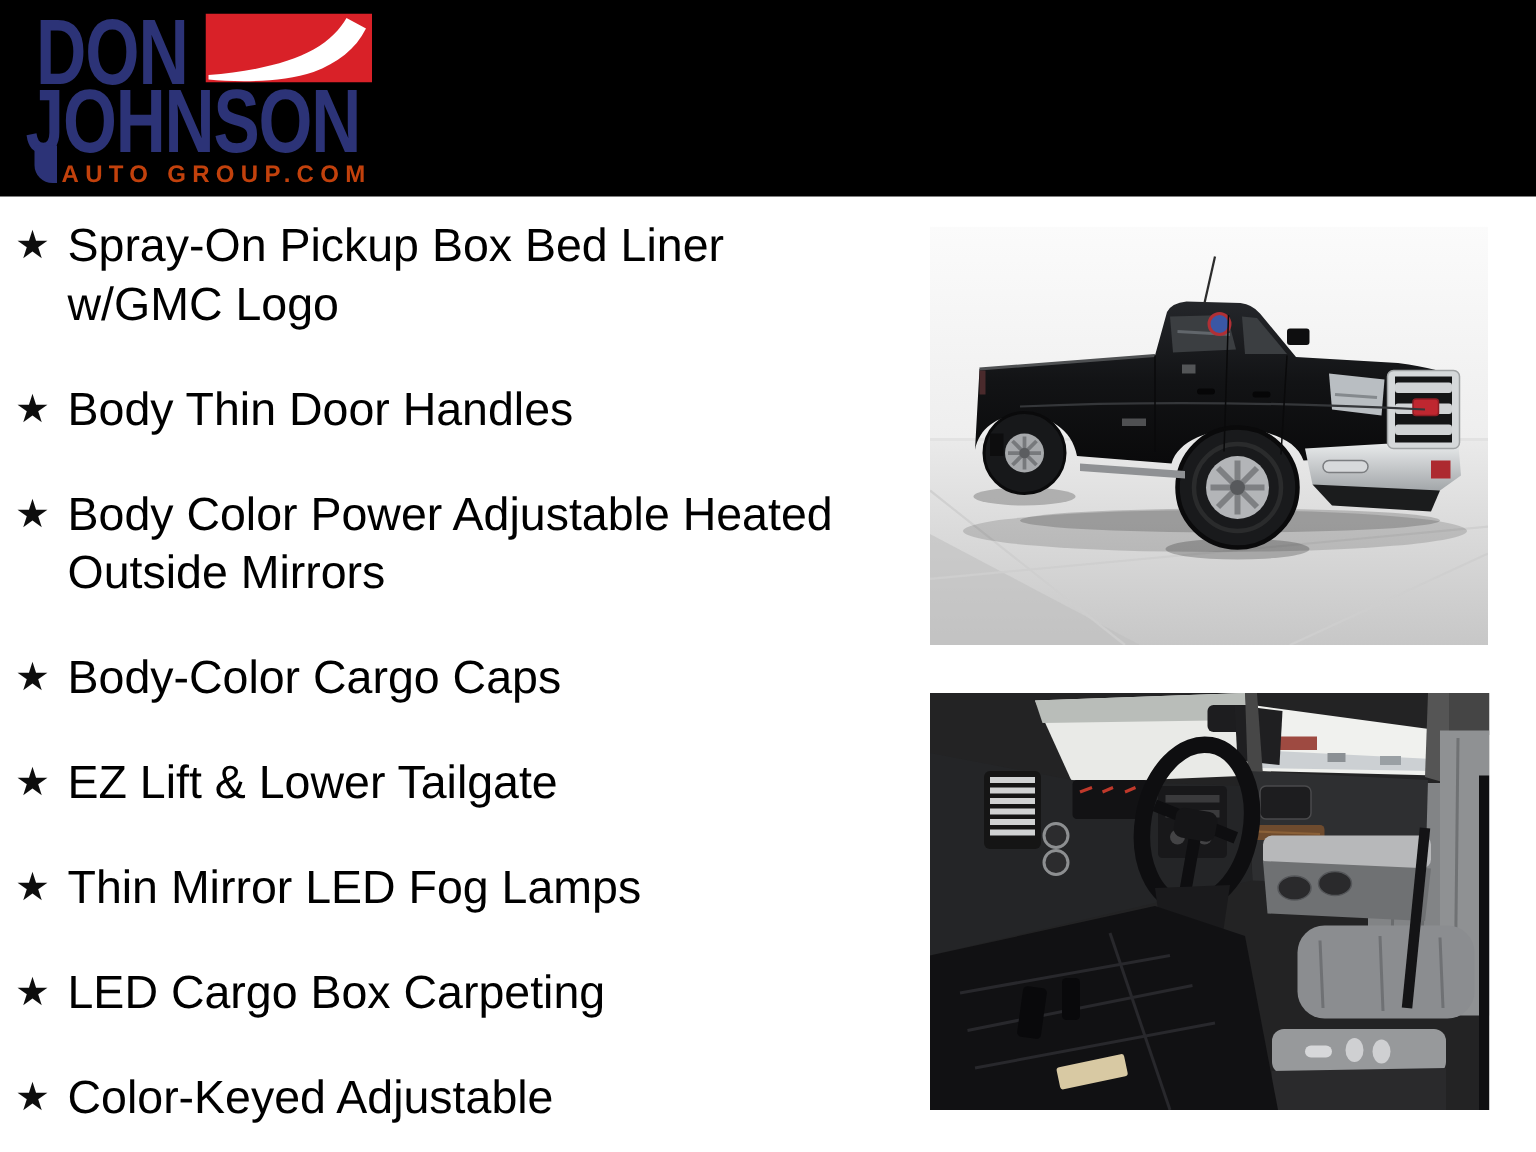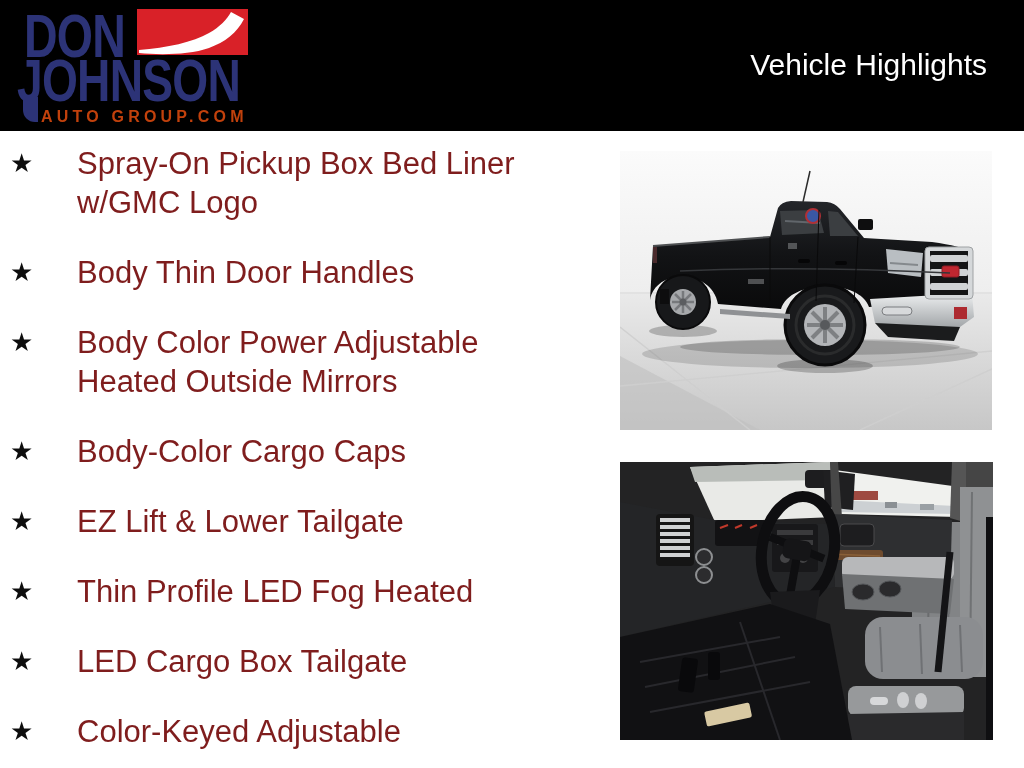--- a/index.html
+++ b/index.html
@@ -35,21 +35,21 @@
   }
   
   .hl-list{
     position:absolute;left:10px;top:144px;width:560px;margin:0;padding:0;list-style:none;
   }
   .hl-list li{display:flex;margin:0 0 31px 0;}
   .hl-list .star{
     flex:none;width:35px;font-size:26px;line-height:39px;color:#0d0d0d;text-align:left;
   }
   .hl-list .txt{
-    width:524px;font-size:31px;line-height:39px;color:#7f1d1d;margin-left:32px;
+    width:524px;font-size:31px;line-height:39px;color:#000000;
   }
   
   .photo{position:absolute;overflow:hidden;}
   .photo-ext{left:620px;top:151px;width:372px;height:279px;}
   .photo-int{left:620px;top:462px;width:373px;height:278px;}
   .photo svg{display:block;width:100%;height:100%;}
 </style>
 </head>
 <body>
 
@@ -57,21 +57,20 @@
   <div class="logo">
     <span class="don">DON</span>
     <svg class="flag" viewBox="0 0 111 46" aria-hidden="true">
       <rect x="0" y="0" width="111" height="46" fill="#d92128"></rect>
       <path d="M2,41 C30,39 56,33 72,24 C83,18 90,10 94,3 L107,10 C100,24 88,33 72,39 C52,46 22,46 2,44 Z" fill="#ffffff"></path>
     </svg>
     <span class="johnson">JOHNSON</span>
     <span class="jtail"></span>
     <span class="tagline">AUTO GROUP.COM</span>
   </div>
-  <h1 class="title">Vehicle Highlights</h1>
 </header>
 
 <main>
   <ul class="hl-list">
     <li>
       <span class="star">★</span>
       <span class="txt">Spray-On Pickup Box Bed Liner w/GMC Logo</span>
     </li>
     <li>
       <span class="star">★</span>
@@ -84,25 +83,25 @@
     <li>
       <span class="star">★</span>
       <span class="txt">Body-Color Cargo Caps</span>
     </li>
     <li>
       <span class="star">★</span>
       <span class="txt">EZ Lift &amp; Lower Tailgate</span>
     </li>
     <li>
       <span class="star">★</span>
-      <span class="txt">Thin Profile LED Fog Heated</span>
-    </li>
-    <li>
-      <span class="star">★</span>
-      <span class="txt">LED Cargo Box Tailgate</span>
+      <span class="txt">Thin Mirror LED Fog Lamps</span>
+    </li>
+    <li>
+      <span class="star">★</span>
+      <span class="txt">LED Cargo Box Carpeting</span>
     </li>
     <li>
       <span class="star">★</span>
       <span class="txt">Color-Keyed Adjustable</span>
     </li>
   </ul>
 
   <div class="photo photo-ext" aria-label="Black GMC double-cab pickup truck, front three-quarter view on showroom floor">
     <svg viewBox="0 0 372 279" aria-hidden="true">
       <defs>

